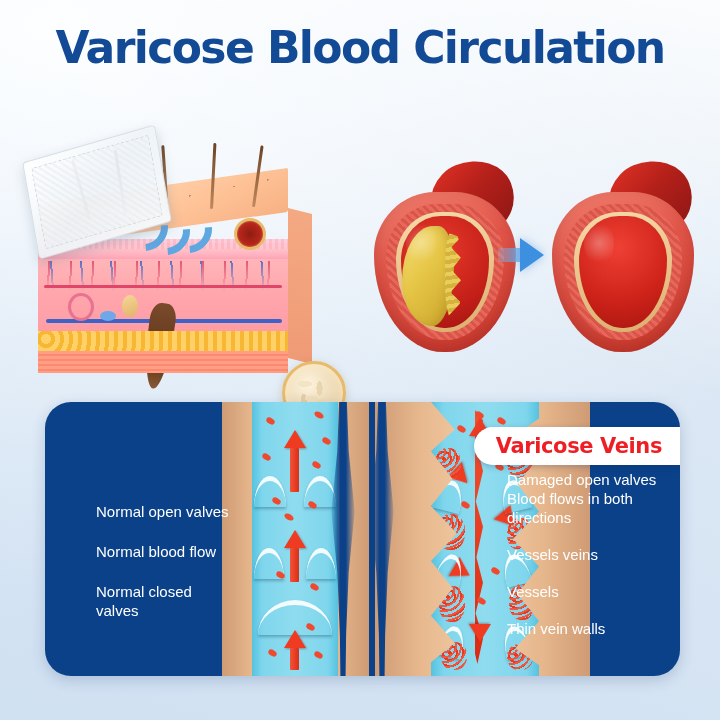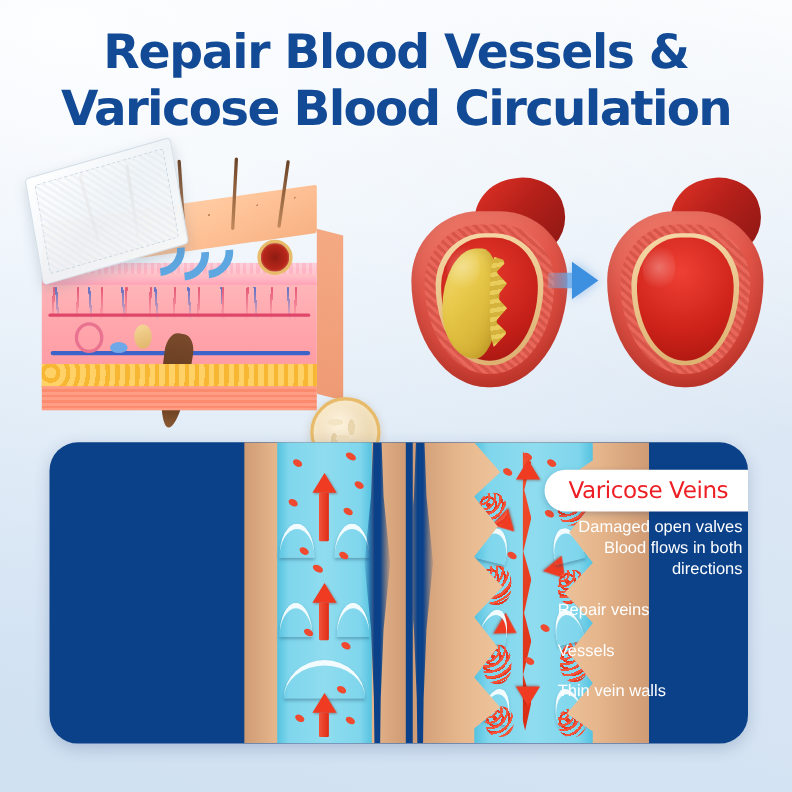--- a/index.html
+++ b/index.html
@@ -237,37 +237,36 @@
   .pill{
     position:absolute;background:#fff;
     border-radius:0 22px 22px 0;
     display:flex;align-items:center;
     box-shadow:0 2px 6px rgba(10,40,90,.25);
   }
   .pill-left{left:0;top:44px;height:38px;padding:0 20px 0 18px;}
   .pill-left .ptxt{color:#113e80;font-size:21px;font-weight:bold;letter-spacing:-.4px;
     font-family:"DejaVu Sans","Liberation Sans",sans-serif;}
   .pill-right{right:0;top:25px;height:38px;padding:0 18px 0 22px;border-radius:22px 0 0 22px;}
-  .pill-right .ptxt{color:#ee1f24;font-size:21px;font-weight:normal;letter-spacing:-.4px;
+  .pill-right .ptxt{color:#ee1f24;font-size:21px;font-weight:bold;letter-spacing:-.4px;
     font-family:"DejaVu Sans","Liberation Sans",sans-serif;}
 
   .list{position:absolute;color:#fff;font-size:15px;line-height:19px;}
   .list-left{left:51px;top:100px;width:135px;}
   .list-right{left:462px;top:68px;width:168px;}
   .list .li{margin-bottom:21px;}
   .list-right .li{margin-bottom:18px;}
   .list .li:last-child{margin-bottom:0;}
 </style>
 </head>
 <body>
 
 <div id="stage">
 
   <div class="title">
-    <span>Repair Blood Vessels &amp;</span>
     <span class="l2">Varicose Blood Circulation</span>
   </div>
 
   <div class="skin-wrap">
 
     <div class="skin-block">
       <div class="skin-side"></div>
       <div class="skin-top"></div>
       <div class="skin-pores" style="background:radial-gradient(circle 1.6px at 30px 24px,#c98a5f 60%,transparent 62%),radial-gradient(circle 1.6px at 70px 20px,#c98a5f 60%,transparent 62%),radial-gradient(circle 1.6px at 112px 17px,#c98a5f 60%,transparent 62%),radial-gradient(circle 1.6px at 152px 14px,#c98a5f 60%,transparent 62%),radial-gradient(circle 1.6px at 196px 11px,#c98a5f 60%,transparent 62%),radial-gradient(circle 1.6px at 230px 9px,#c98a5f 60%,transparent 62%)"></div>
       <div class="skin-epi"></div>
@@ -398,25 +397,30 @@
         <div class="rbc" style="left:44px;top:10px;width:9px;height:6px;"></div>
         <div class="rbc" style="left:66px;top:16px;width:9px;height:6px;"></div>
         <div class="rbc" style="left:26px;top:24px;width:9px;height:6px;"></div>
         <div class="rbc" style="left:64px;top:62px;width:9px;height:6px;"></div>
         <div class="rbc" style="left:30px;top:100px;width:9px;height:6px;"></div>
         <div class="rbc" style="left:60px;top:166px;width:9px;height:6px;"></div>
         <div class="rbc" style="left:46px;top:196px;width:9px;height:6px;"></div>
       </div>
     </div>
 
+    <div class="list list-left">
+      <div class="li">Normal open valves</div>
+      <div class="li">Normal blood flow</div>
+      <div class="li">Normal closed valves</div>
+    </div>
 
     <div class="pill pill-right">
       <span class="ptxt">Varicose Veins</span>
     </div>
     <div class="list list-right">
-      <div class="li" style="white-space:pre-line;text-align:right;">Damaged open valves
+      <div class="li" style="white-space:pre-line;">Damaged open valves
 Blood flows in both directions</div>
-      <div class="li">Repair veins</div>
+      <div class="li">Vessels veins</div>
       <div class="li">Vessels</div>
       <div class="li">Thin vein walls</div>
     </div>
   </div>
 </div>
 
 </body></html>

